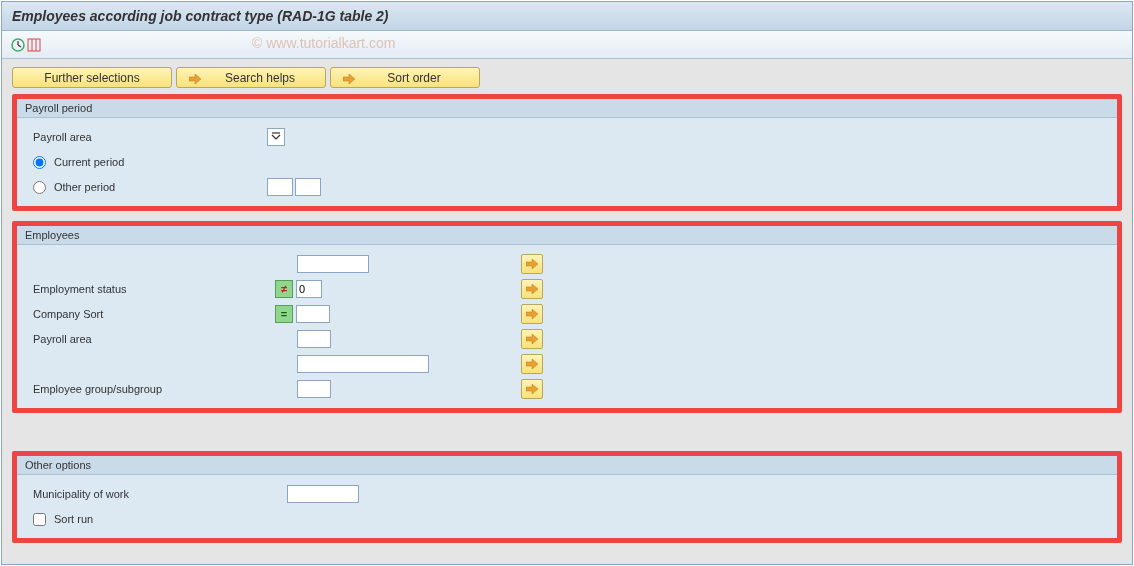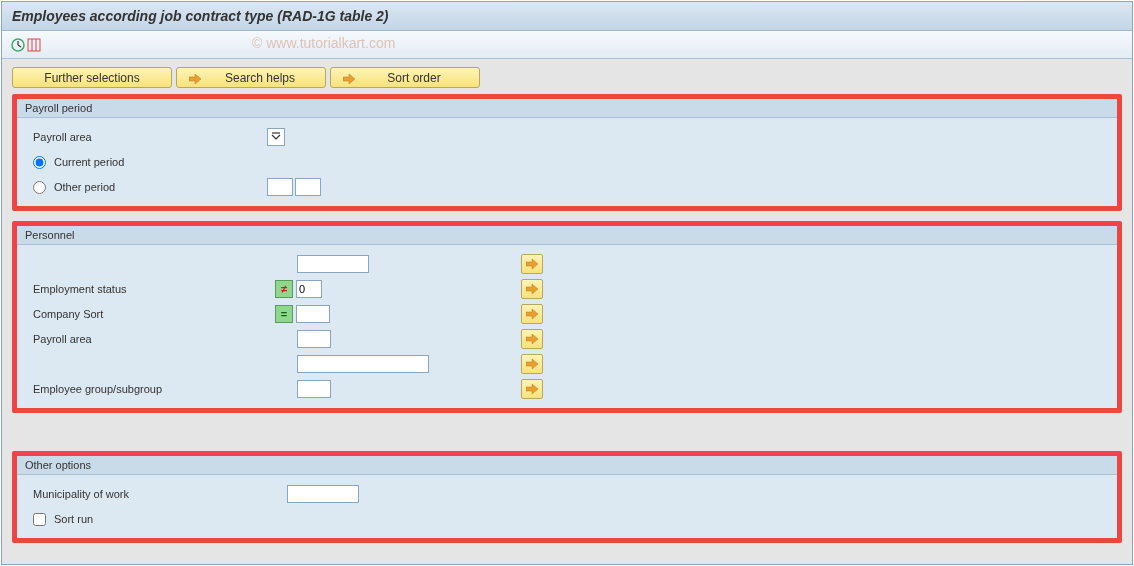--- a/index.html
+++ b/index.html
@@ -241,21 +241,21 @@
             <input type="radio" name="period" style="">
             <span>Other period</span>
           </label>
           <input class="input-tiny" style="">
           <input class="input-tiny" style="">
         </div>
       </div>
     </div>
 
     <div class="group selection">
-      <div class="group-title">Personnel</div>
+      <div class="group-title">Employees</div>
       <div class="group-body">
         <div class="form-row">
           <span class="input-cell">
               <input class="input-med" style="">
             </span>
           <span class="more-cell">
             <span class="more-button">
               <span class="arrow-icon"><svg width="12" height="10" viewBox="0 0 12 10">
                     <polygon points="0,3 6,3 6,0 12,5 6,10 6,7 0,7"></polygon>
                   </svg></span>

